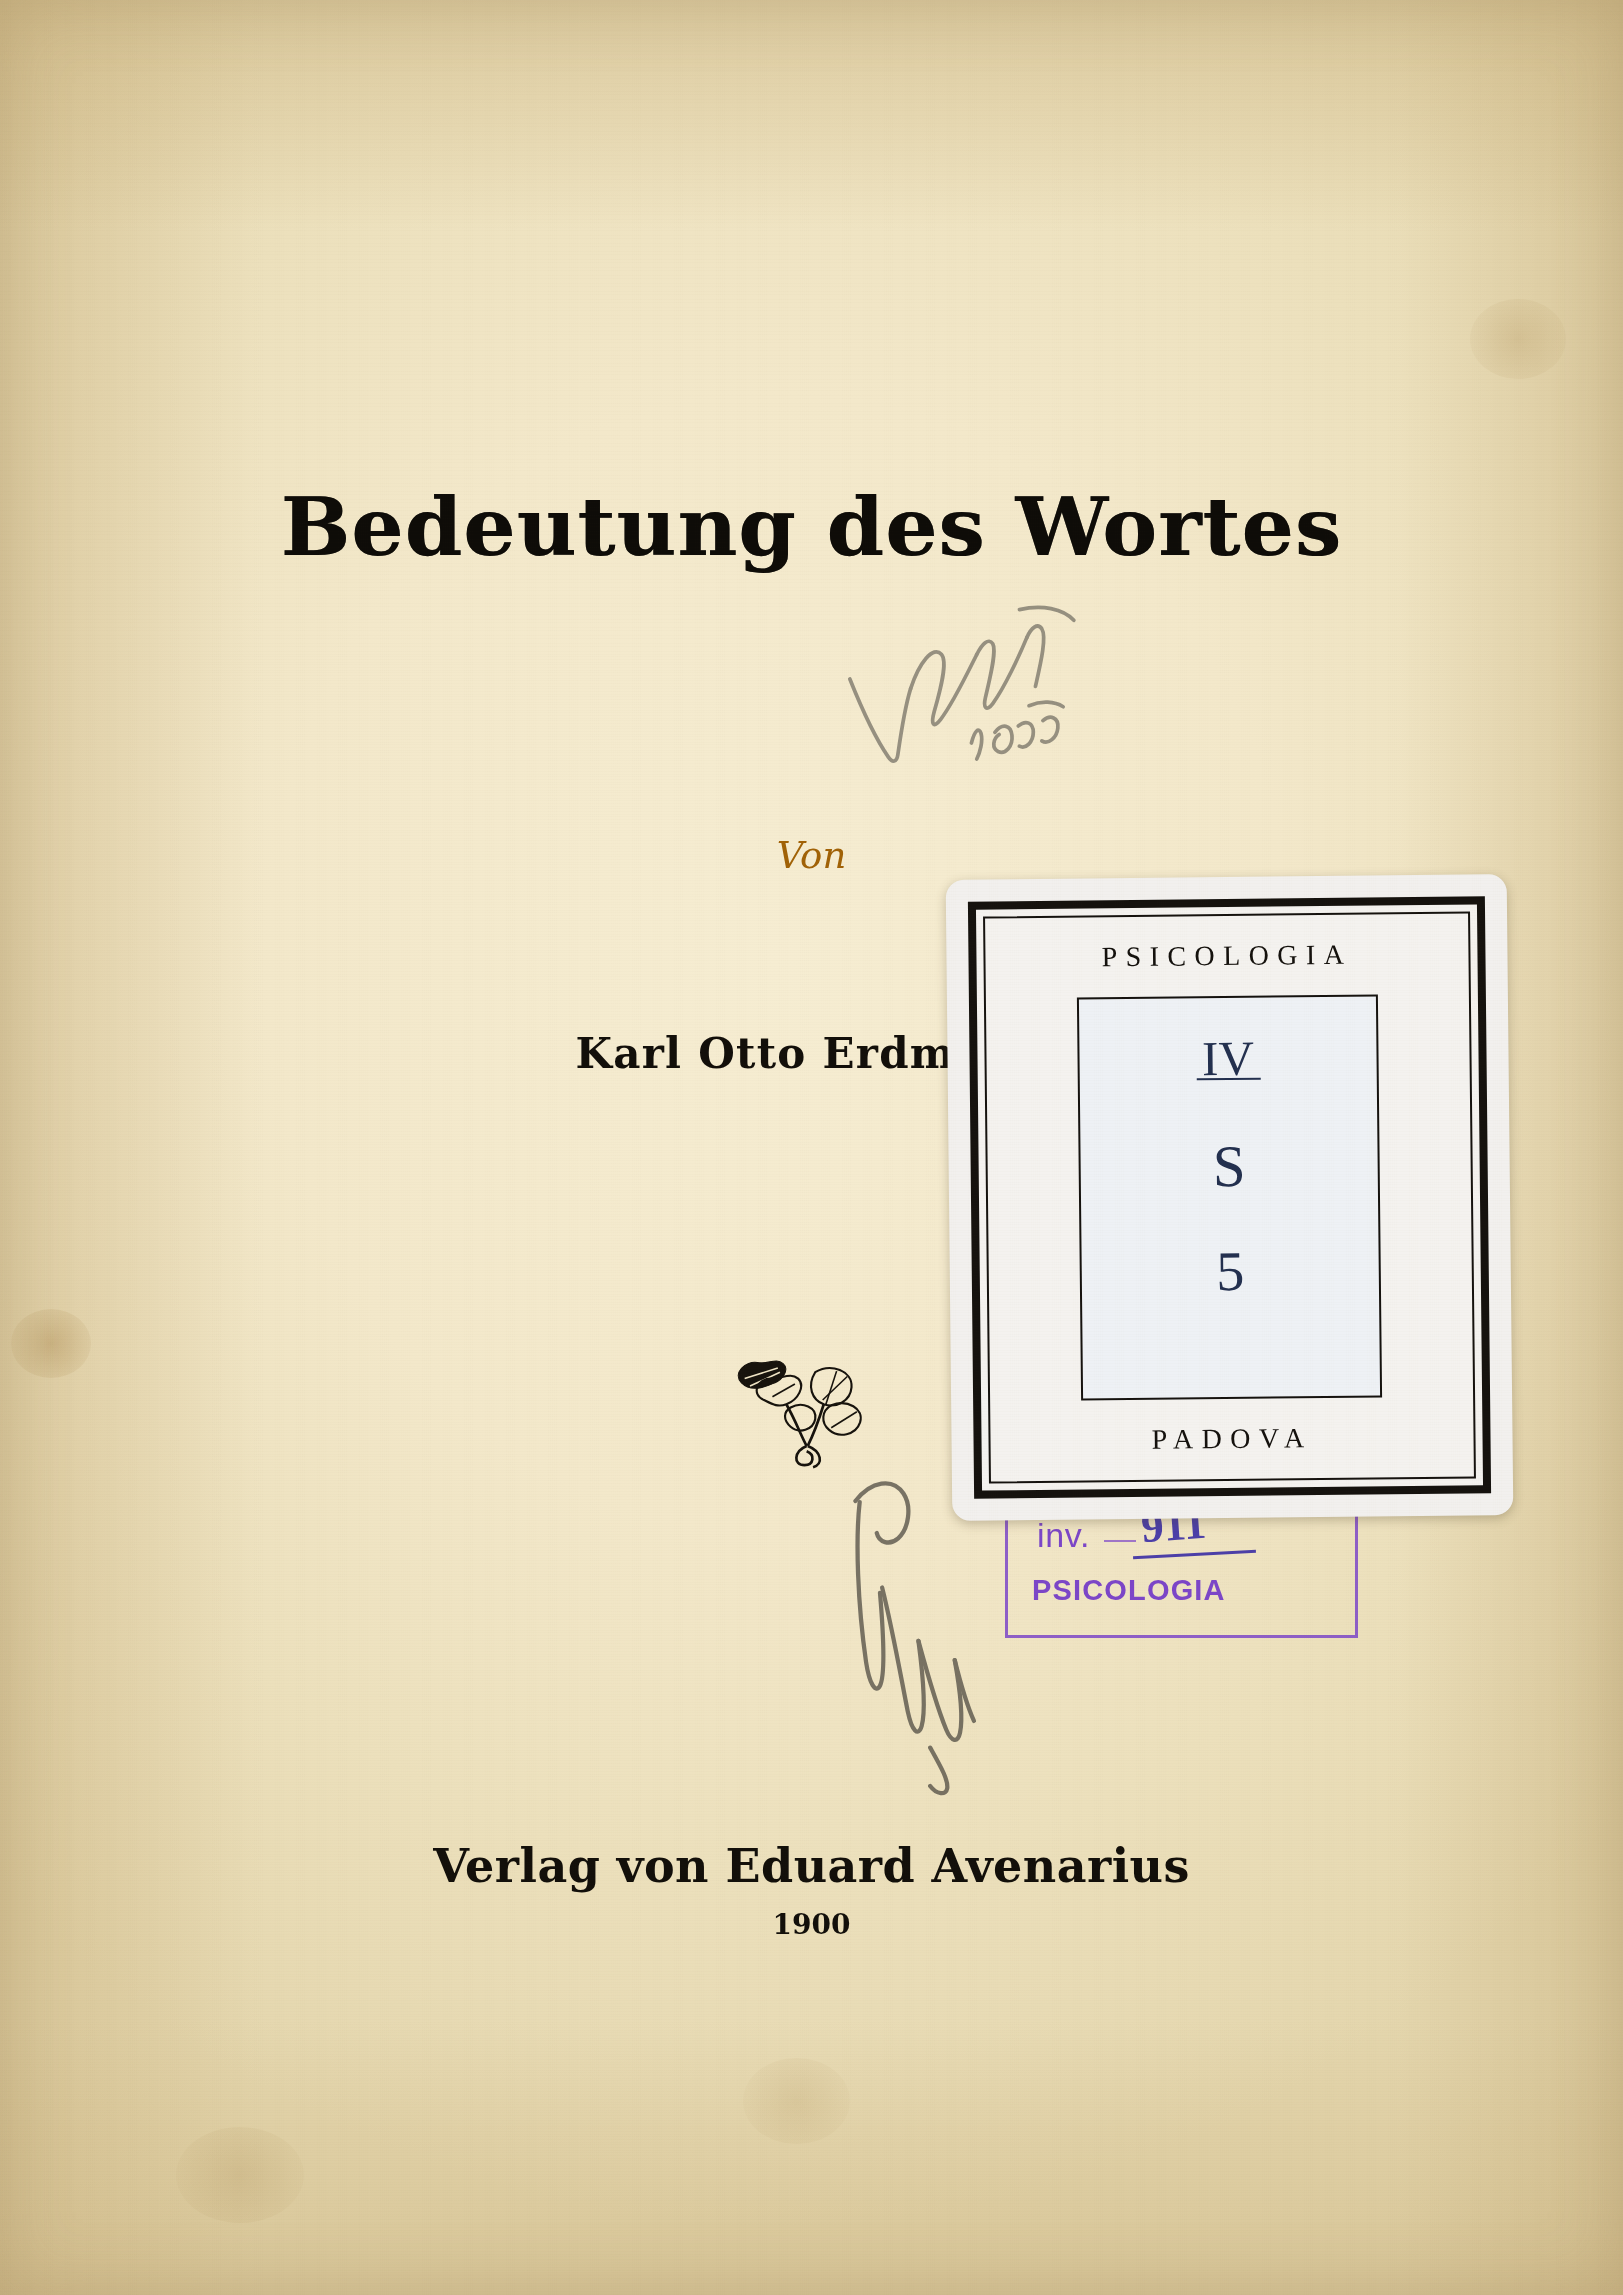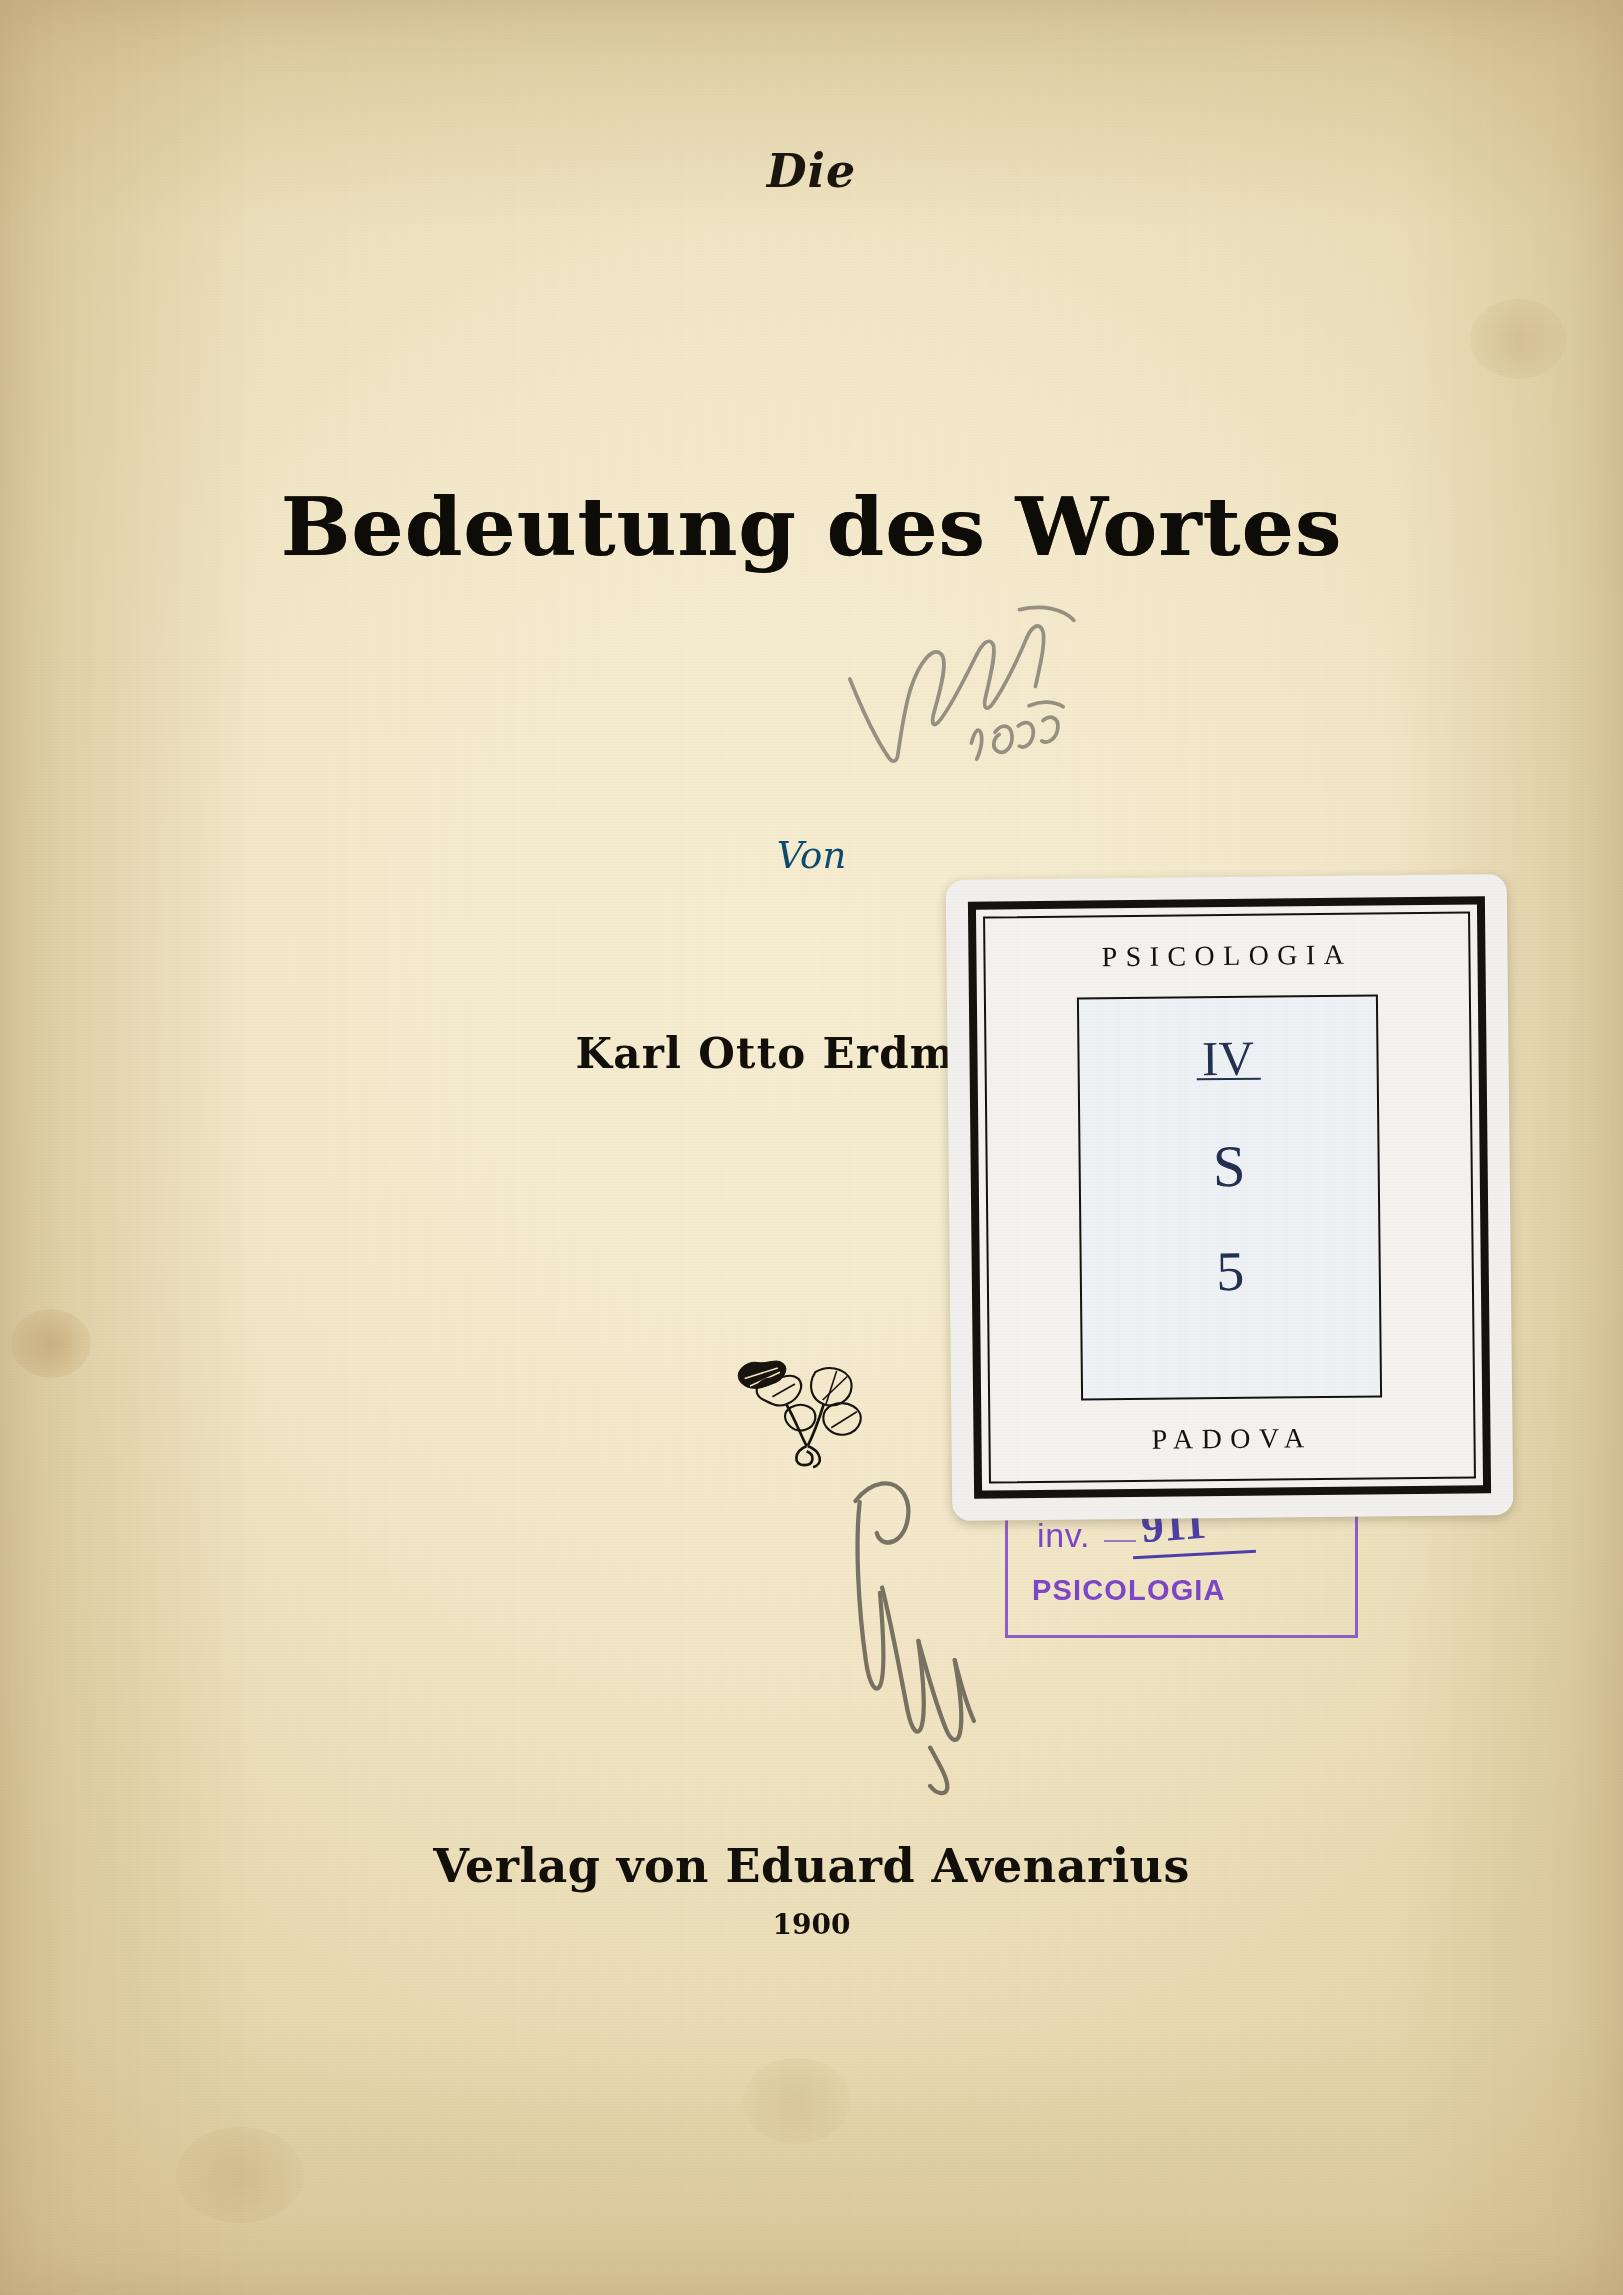--- a/index.html
+++ b/index.html
@@ -91,21 +91,21 @@
     color: #0e0c08;
     text-shadow: 0 0 0.5px rgba(0,0,0,0.55);
     transform: scaleX(1.02);
   }
   .word-von {
     top: 834px;
     font-size: 37px;
     font-family: "DejaVu Serif", serif;
     font-style: italic;
     font-weight: 500;
-    color: #0c4a6e;
+    color: #a16207;
   }
   .author {
     top: 1029px;
     font-size: 42px;
     font-family: "DejaVu Serif", serif;
     font-weight: 700;
     letter-spacing: 0.03em;
     color: #120f0a;
   }
   .imprint-city {
@@ -299,21 +299,20 @@
   <div class="paper-warm-left"></div>
   <div class="paper-warm-right"></div>
   <div class="paper-warm-top"></div>
   <div class="paper-warm-bottom"></div>
 
   <div class="foxing" style="left:10.7px;top:1309px;width:80px;height:69px;background:radial-gradient(circle,rgba(168,132,72,0.38),rgba(168,132,72,0));"></div>
   <div class="foxing" style="left:1470px;top:299px;width:96px;height:80px;background:radial-gradient(circle,rgba(172,140,84,0.25),rgba(172,140,84,0));"></div>
   <div class="foxing" style="left:176px;top:2127px;width:128px;height:96px;background:radial-gradient(circle,rgba(168,136,80,0.22),rgba(168,136,80,0));"></div>
   <div class="foxing" style="left:743px;top:2058px;width:107px;height:86px;background:radial-gradient(circle,rgba(170,138,82,0.18),rgba(170,138,82,0));"></div>
 
-  <div class="centered word-die">Die</div>
 
   <div class="centered main-title">Bedeutung des Wortes</div>
 
   <div class="centered word-von">Von</div>
 
   <div class="centered author">Karl Otto Erdmann</div>
 
   <div class="ornament">
     <svg viewBox="0 0 320 250" width="171" height="134" aria-hidden="true">
       <g fill="#17130d" stroke="#17130d" stroke-width="2">

